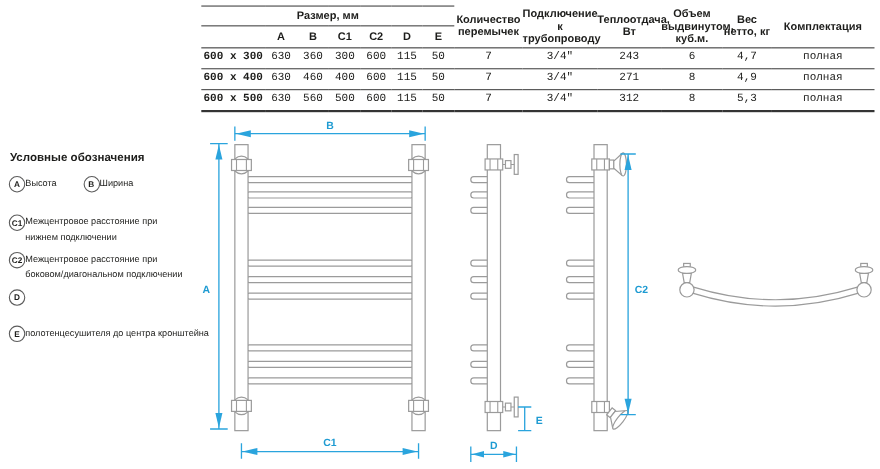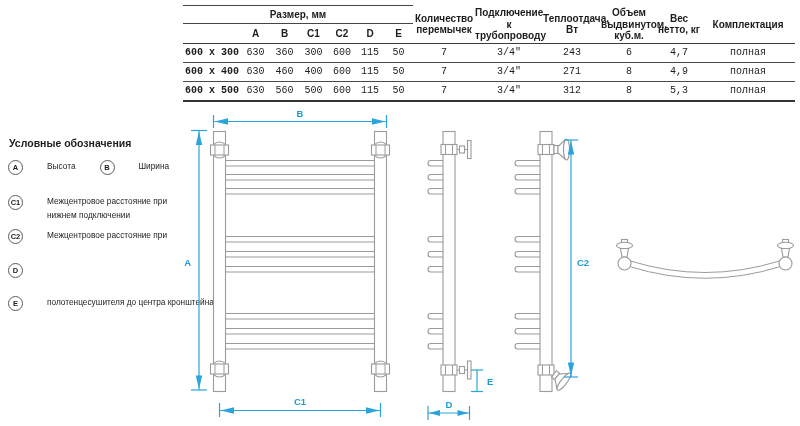--- a/index.html
+++ b/index.html
@@ -22,21 +22,21 @@
   tr.data:last-child td{border-bottom:2.2px solid #343434;}
   
   .legend{position:absolute;left:8px;top:0;width:190px;}
   .legend-title{position:absolute;left:1px;top:137px;font-size:10.5px;font-weight:bold;white-space:nowrap;}
   .litem{position:absolute;display:flex;align-items:flex-start;}
   .badge{
     flex:0 0 auto;width:13px;height:13px;border:1.2px solid #5c5c5c;border-radius:50%;
     font-size:7.5px;font-weight:bold;display:flex;align-items:center;justify-content:center;
     background:#fff;color:#1d1d1b;
   }
-  .ltext{font-size:8.3px;line-height:13.5px;margin-left:24px;width:172px;}
+  .ltext{font-size:8.3px;line-height:13.5px;margin-left:0;width:172px;}
   .ltext span{display:block;}
   .row-ab{left:0;top:160px;}
   .row-c1{left:0;top:195px;}
   .row-c2{left:0;top:229px;}
   .row-d{left:0;top:263px;}
   .row-e{left:0;top:296px;}
   .b-offset{margin-left:24px;}
   .single{width:auto;white-space:nowrap;}
   
   svg.draw{position:absolute;left:0;top:95px;}
@@ -147,20 +147,21 @@
     <div class="ltext">
       <span>Межцентровое расстояние при</span>
       <span>нижнем подключении</span>
     </div>
   </div>
 
   <div class="litem row-c2">
     <div class="badge">C2</div>
     <div class="ltext">
       <span>Межцентровое расстояние при</span>
+      <span>боковом/диагональном подключении</span>
     </div>
   </div>
 
   <div class="litem row-d">
     <div class="badge">D</div>
   </div>
 
   <div class="litem row-e">
     <div class="badge">E</div>
     <div class="ltext">

